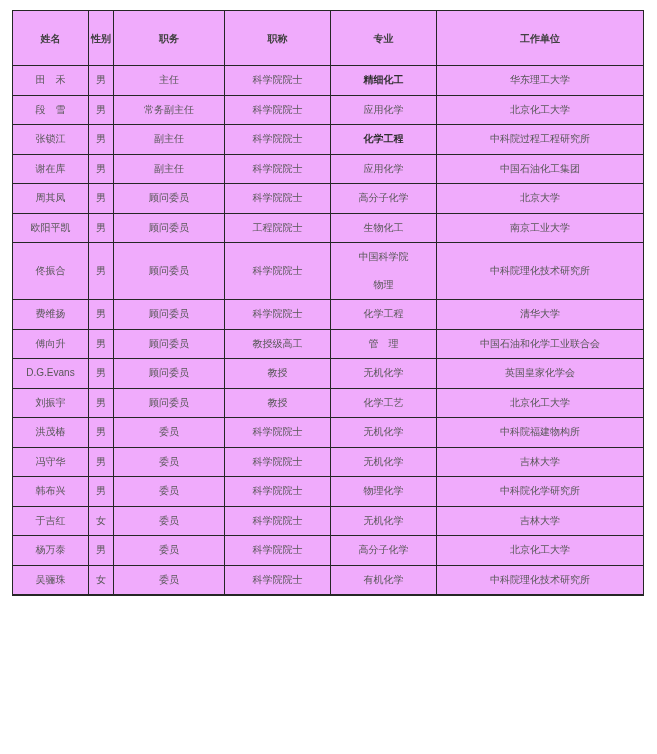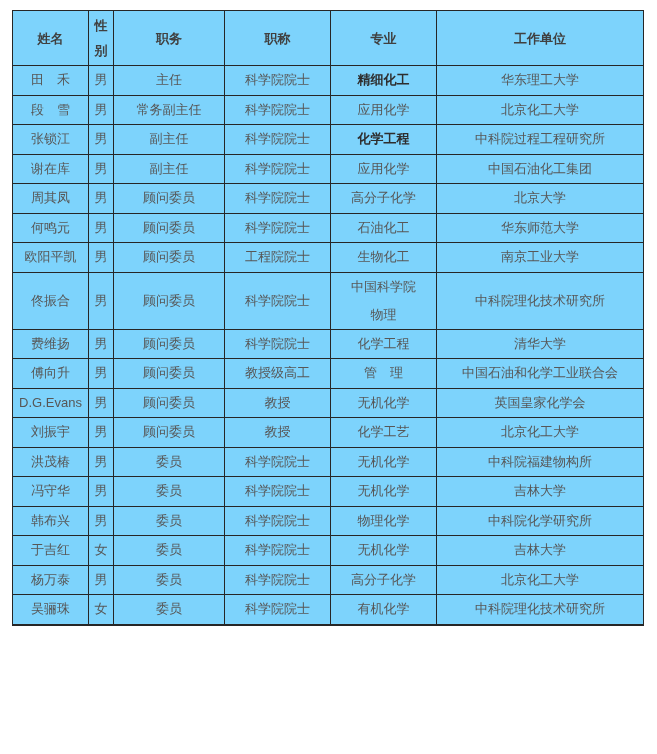--- a/index.html
+++ b/index.html
@@ -11,25 +11,25 @@
     width: 657px;
     box-sizing: border-box;
     padding: 10px 14px 9px 12px;
     background: #ffffff;
   }
   table.committee {
     width: 631px;
     border-collapse: collapse;
     table-layout: fixed;
     font-family: "Liberation Sans", sans-serif;
-    font-size: 13px;
+    font-size: 10px;
     color: #575757;
     border: 1px solid #262626;
     border-bottom-width: 2px;
-    background: #7dd3fc;
+    background: #f0abfc;
   }
   col.c-name        { width: 76px; }
   col.c-gender      { width: 25px; }
   col.c-position    { width: 111px; }
   col.c-title       { width: 106px; }
   col.c-specialty   { width: 106px; }
   col.c-organization{ width: 207px; }
   th, td {
     border: 1px solid #262626;
     text-align: center;
@@ -113,28 +113,20 @@
         </tr>
         <tr>
           <td>周其凤</td>
           <td>男</td>
           <td>顾问委员</td>
           <td>科学院院士</td>
           <td class="specialty">高分子化学</td>
           <td>北京大学</td>
         </tr>
         <tr>
-          <td>何鸣元</td>
-          <td>男</td>
-          <td>顾问委员</td>
-          <td>科学院院士</td>
-          <td class="specialty">石油化工</td>
-          <td>华东师范大学</td>
-        </tr>
-        <tr>
           <td>欧阳平凯</td>
           <td>男</td>
           <td>顾问委员</td>
           <td>工程院院士</td>
           <td class="specialty">生物化工</td>
           <td>南京工业大学</td>
         </tr>
         <tr>
           <td>佟振合</td>
           <td>男</td>

